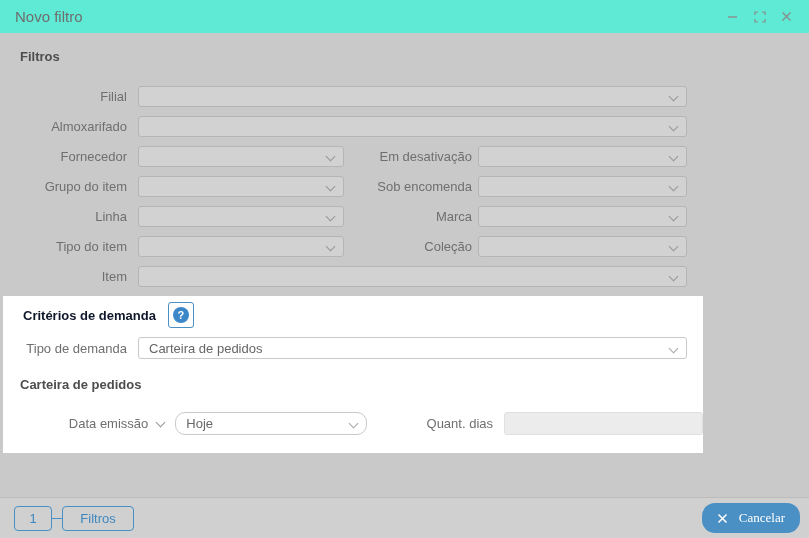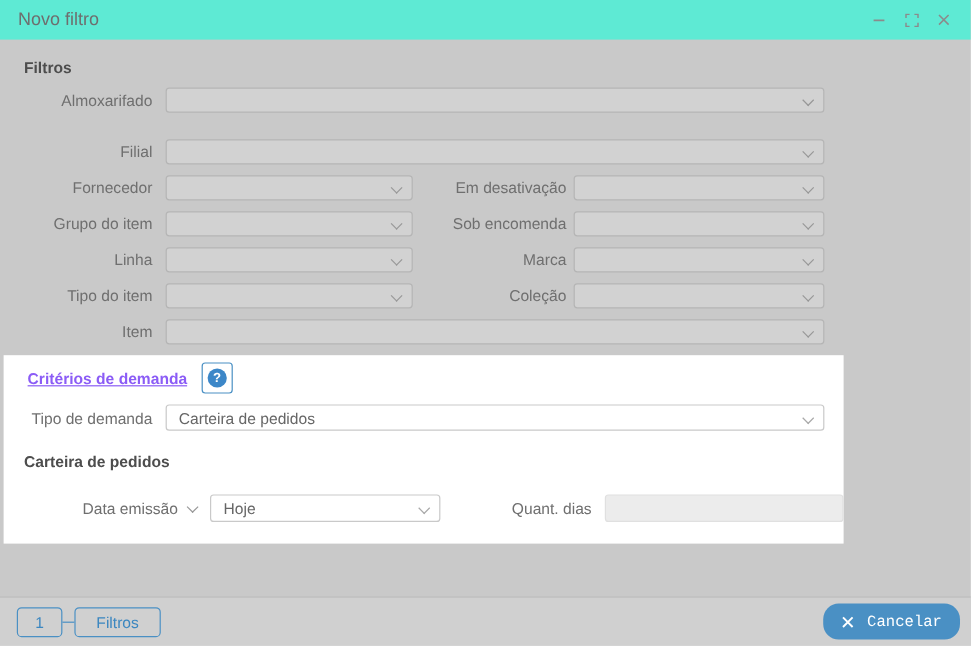--- a/index.html
+++ b/index.html
@@ -24,60 +24,60 @@
   .fld.half{width:206px;}
   .lbl2{width:128px;text-align:right;color:#6f6f6f;flex:none;white-space:nowrap;}
   .fld.rhalf{width:209px;margin-left:6px;}
   .chev{position:absolute;right:9px;top:6px;width:6px;height:6px;
         border-right:1px solid #979797;border-bottom:1px solid #979797;transform:rotate(45deg);}
 
   
   .panel{margin-top:9px;margin-left:3px;width:700px;height:157px;background:#ffffff;
          box-sizing:border-box;padding-top:6px;}
   .phead{display:flex;align-items:center;margin-left:20px;height:26px;}
-  .phead .t{font-weight:bold;color:#8b5cf6;text-decoration:underline;}
+  .phead .t{font-weight:bold;color:#0f172a;}
   .helpbtn{width:26px;height:26px;border:1px solid #4a90c4;border-radius:3px;background:#fff;
            display:flex;align-items:center;justify-content:center;margin-left:12px;
            box-sizing:border-box;cursor:pointer;padding:0;}
   .helpcirc{width:16px;height:16px;border-radius:50%;background:#3c87c8;color:#fff;
             font-size:11px;font-weight:bold;display:flex;align-items:center;justify-content:center;
             font-family:"Liberation Sans",sans-serif;}
   .prow{display:flex;align-items:center;margin-top:9px;}
   .prow .plbl{width:124px;text-align:right;color:#6f6f6f;flex:none;}
   .wfld{position:relative;box-sizing:border-box;height:22px;margin-left:11px;background:#fff;
         border:1px solid #c9c9c9;border-radius:3px;display:flex;align-items:center;
         padding-left:10px;color:#666;}
   .wfld.full{width:549px;}
   .wfld .chev{top:7px;border-color:#a9a9a9;}
   .psub{font-weight:bold;color:#4d4d4d;margin:18px 0 0 17px;line-height:15px;}
   .drow{display:flex;align-items:center;margin-top:20px;}
   .deml{width:124px;display:flex;justify-content:flex-end;align-items:center;gap:9px;
         color:#6f6f6f;cursor:pointer;margin-left:44px;}
   .ichev{width:6px;height:6px;border-right:1px solid #979797;border-bottom:1px solid #979797;
          transform:rotate(45deg);margin-bottom:3px;flex:none;}
-  .wfld.hoje{width:202px;height:23px;}
+  .wfld.hoje{width:202px;height:23px;border-radius:10px;}
   .lbl3{width:126px;text-align:right;color:#6f6f6f;flex:none;}
   .dis{box-sizing:border-box;height:23px;width:210px;margin-left:11px;background:#ececec;
        border:1px solid #e0e0e0;border-radius:3px;color:#999;}
 
   
   .footer{position:absolute;left:0;right:0;bottom:0;height:41px;background:#d0d0d0;
           border-top:1px solid #bcbcbc;display:flex;align-items:center;
           padding:0 9px 0 14px;box-sizing:border-box;}
   .stepbtn{min-width:38px;height:25px;border:1px solid #4a90c4;border-radius:4px;color:#3c87c0;
            display:flex;align-items:center;justify-content:center;background:transparent;
            box-sizing:border-box;font-size:13px;cursor:pointer;font-family:inherit;}
   .conn{width:10px;height:1px;background:#4a90c4;}
   .filtrosbtn{width:72px;height:25px;border:1px solid #4a90c4;border-radius:4px;color:#3c87c0;
               display:flex;align-items:center;justify-content:center;background:transparent;
               box-sizing:border-box;font-size:13px;cursor:pointer;font-family:inherit;}
   .spacer{flex:1;}
   .btn{height:30px;background:#4a90c4;border:none;border-radius:13px;color:#fff;
        display:flex;align-items:center;justify-content:center;gap:11px;padding:0 15px;
-       font-size:13px;cursor:pointer;font-family:Liberation Mono, monospace;}
+       font-size:13px;cursor:pointer;font-family:Liberation Serif, serif;}
   .btn+.btn{margin-left:10px;}
 </style>
 </head>
 <body>
 
 <div class="dialog">
 
   <div class="titlebar">
     <span class="title">Novo filtro</span>
     <div class="controls">
@@ -94,30 +94,30 @@
       <span class="ctrl">
         <svg width="11" height="11">
             <path d="M1.5 1.5 L9.5 9.5 M9.5 1.5 L1.5 9.5" stroke="#8b8b8b" stroke-width="1.3"></path>
           </svg>
       </span>
     </div>
   </div>
 
   <div class="sect">Filtros</div>
 
-  <div class="frow">
-    <span class="lbl">Almoxarifado</span>
+  <div class="frow first">
+    <span class="lbl">Filial</span>
     <div class="fld full">
       <span></span>
       <span class="chev"></span>
     </div>
   </div>
 
-  <div class="frow first">
-    <span class="lbl">Filial</span>
+  <div class="frow">
+    <span class="lbl">Almoxarifado</span>
     <div class="fld full">
       <span></span>
       <span class="chev"></span>
     </div>
   </div>
 
   <div class="frow">
     <span class="lbl">Fornecedor</span>
     <div class="fld half">
       <span class="chev"></span>

